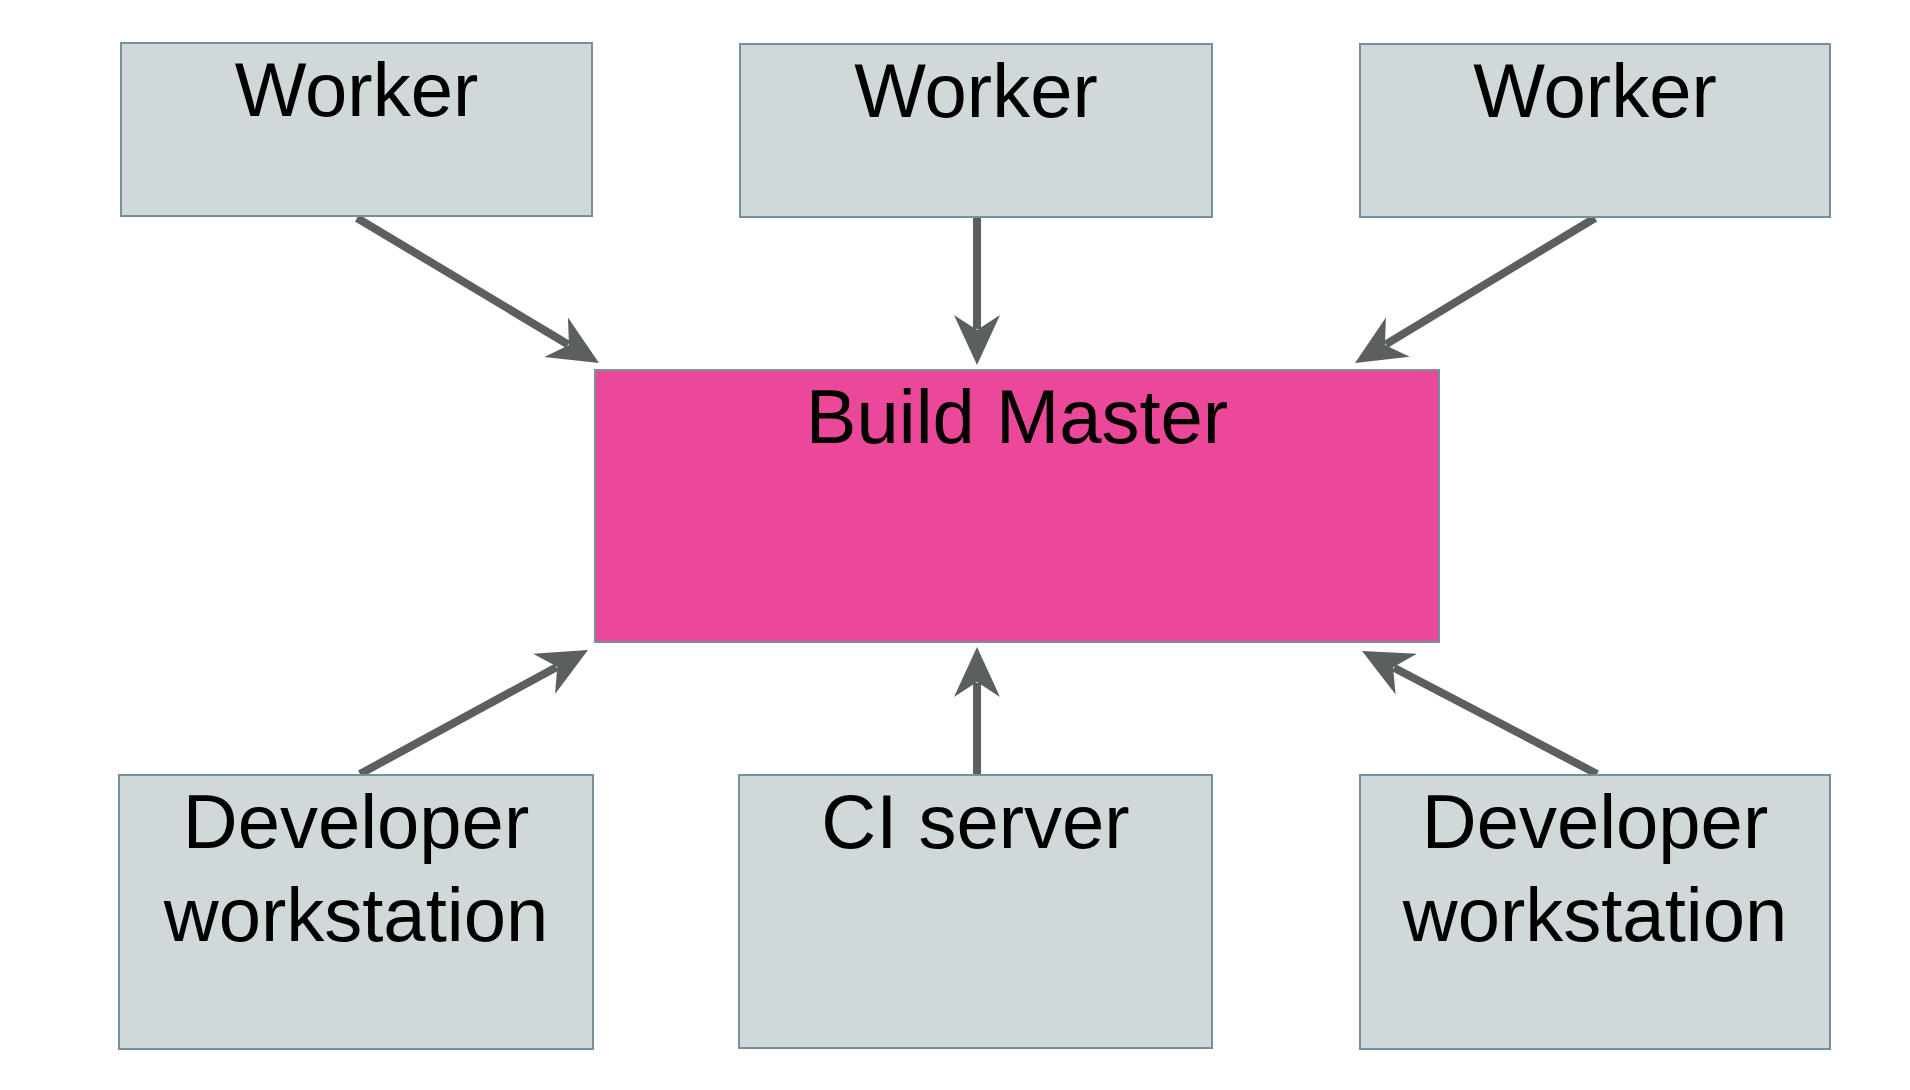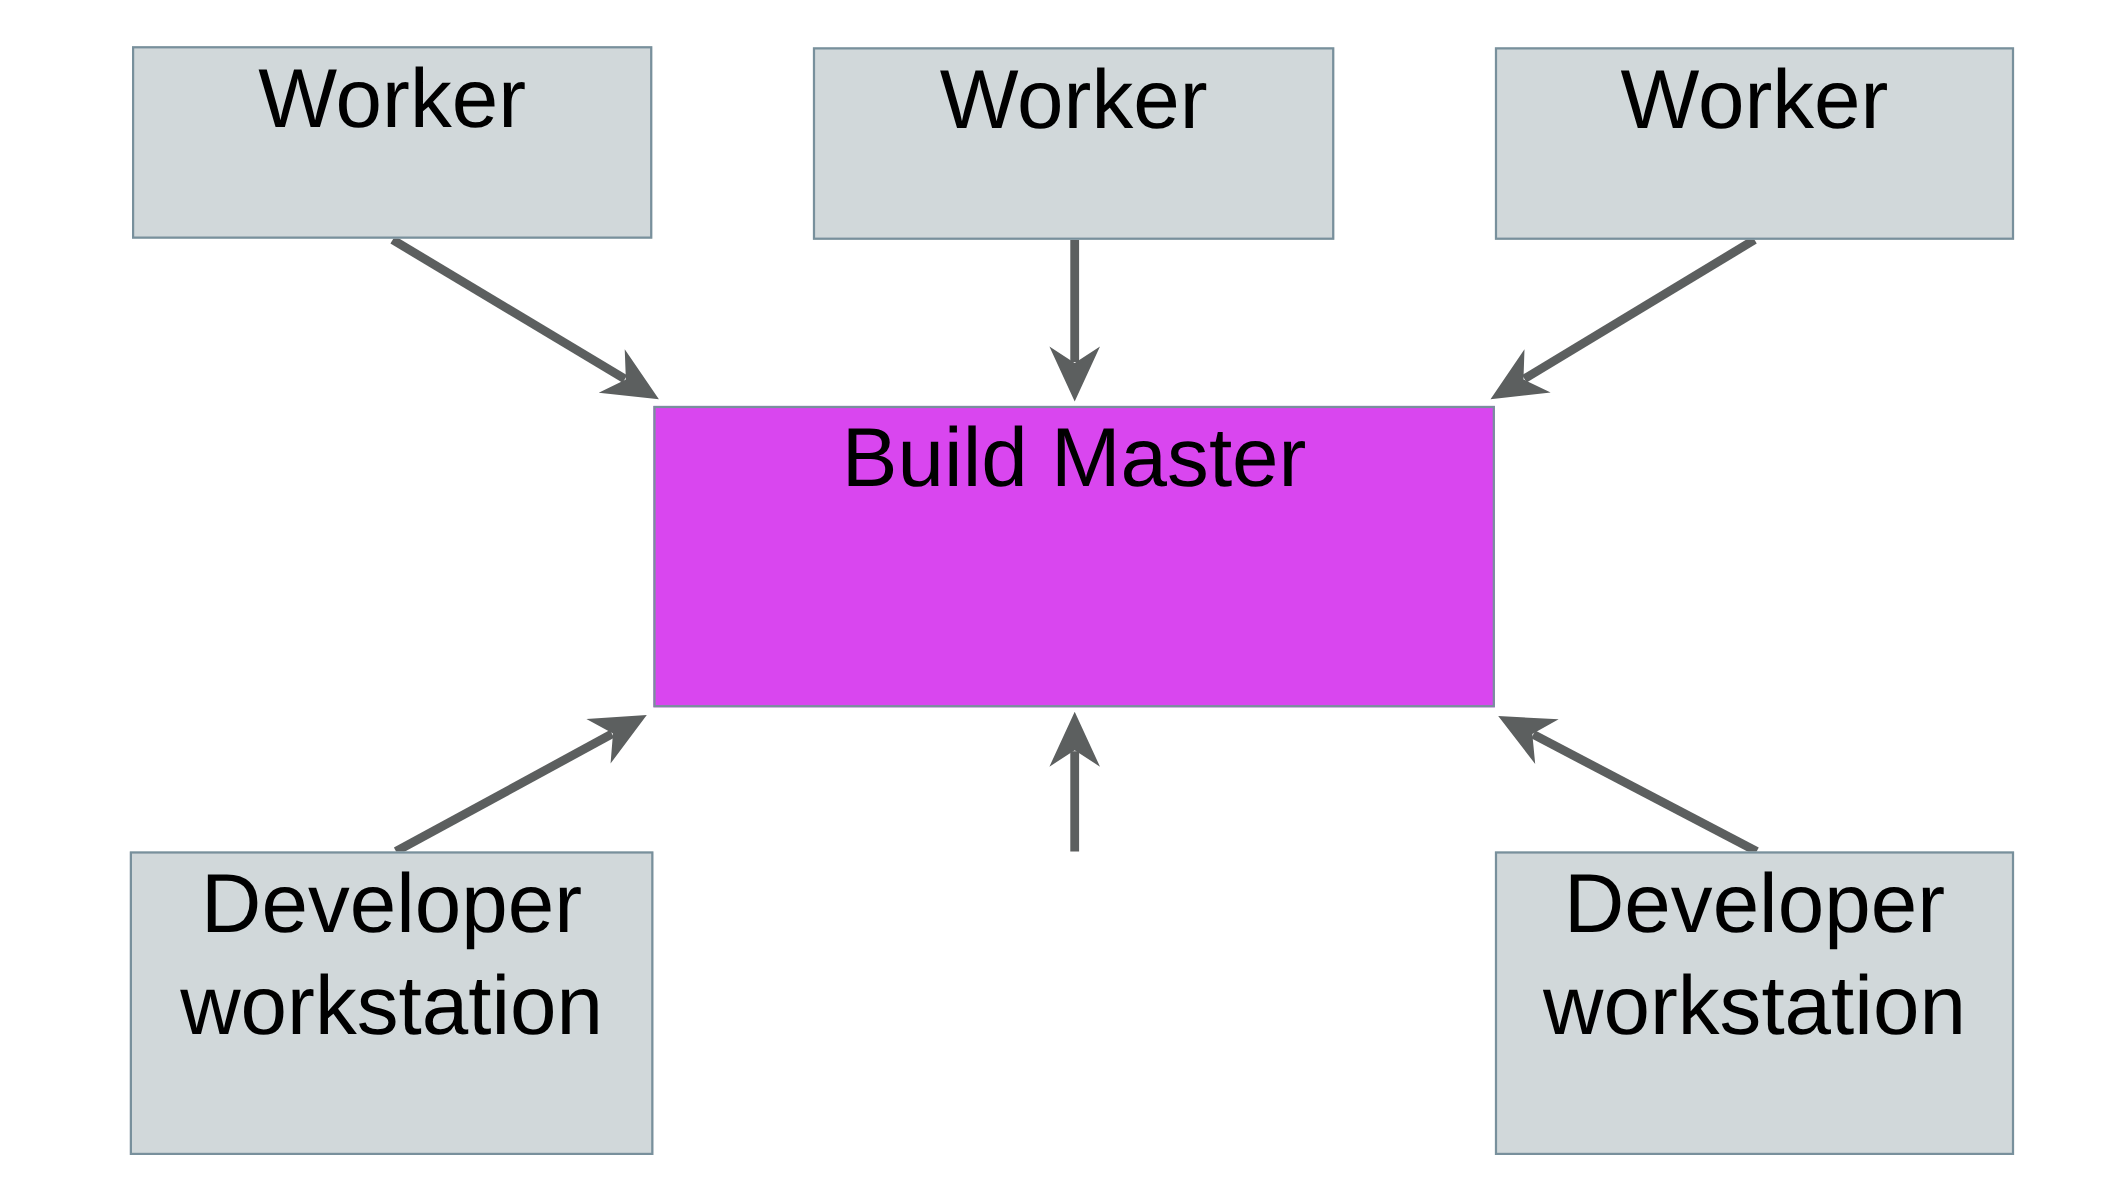--- a/index.html
+++ b/index.html
@@ -72,22 +72,25 @@
     </svg>
     <div class="node" style="left: 120px; top: 42px; width: 473px; height: 175px; background: rgb(209, 216, 218); border-color: rgb(120, 144, 156);">
       <span class="label" style="color: rgb(0, 0, 0);">Worker</span>
     </div>
     <div class="node" style="left: 739px; top: 43px; width: 474px; height: 175px; background: rgb(209, 216, 218); border-color: rgb(120, 144, 156);">
       <span class="label" style="color: rgb(0, 0, 0);">Worker</span>
     </div>
     <div class="node" style="left: 1359px; top: 43px; width: 472px; height: 175px; background: rgb(209, 216, 218); border-color: rgb(120, 144, 156);">
       <span class="label" style="color: rgb(0, 0, 0);">Worker</span>
     </div>
-    <div class="node" style="left: 594px; top: 369px; width: 765px; height: 274px; background: #d946ef; border-color: rgb(120, 144, 156);">
+    <div class="node" style="left: 594px; top: 369px; width: 846px; height: 274px; background: #ec4899; border-color: rgb(120, 144, 156);">
       <span class="label" style="color: rgb(0, 0, 0);">Build Master</span>
     </div>
     <div class="node" style="left: 118px; top: 774px; width: 476px; height: 276px; background: rgb(209, 216, 218); border-color: rgb(120, 144, 156);">
       <span class="label" style="color: rgb(0, 0, 0);">Developer workstation</span>
+    </div>
+    <div class="node" style="left: 738px; top: 774px; width: 475px; height: 275px; background: rgb(209, 216, 218); border-color: rgb(120, 144, 156);">
+      <span class="label" style="color: rgb(0, 0, 0);">CI server</span>
     </div>
     <div class="node" style="left: 1359px; top: 774px; width: 472px; height: 276px; background: rgb(209, 216, 218); border-color: rgb(120, 144, 156);">
       <span class="label" style="color: rgb(0, 0, 0);">Developer workstation</span>
     </div>
   </div>
 
 </body></html>

